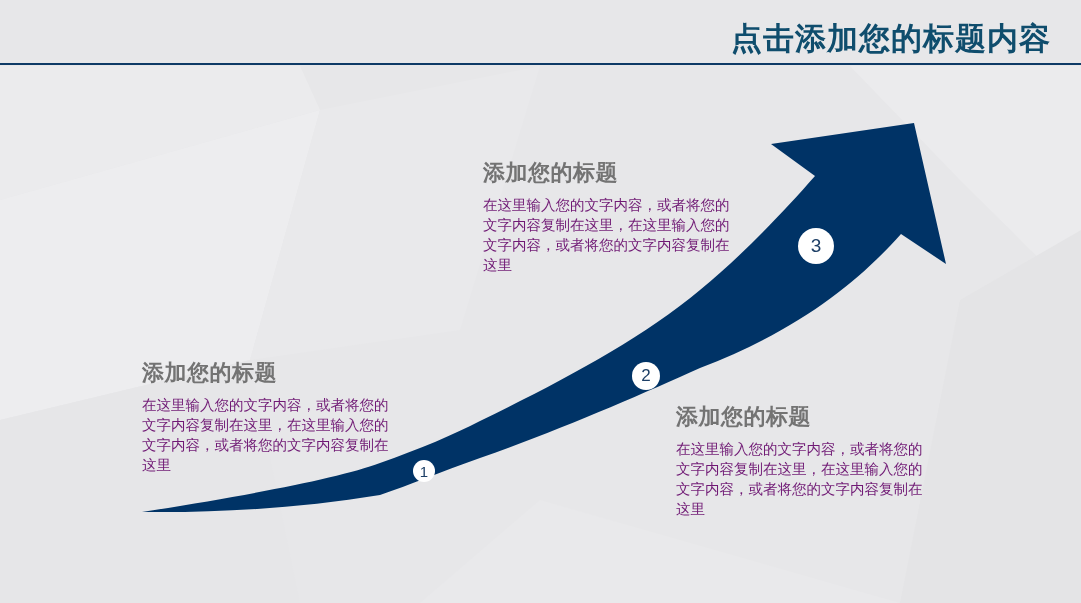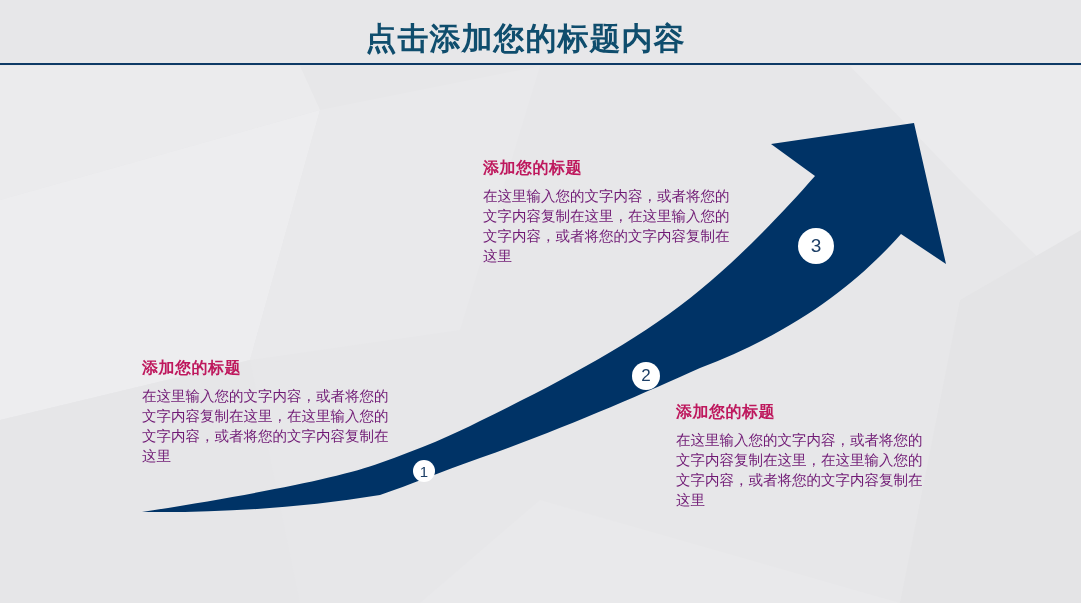--- a/index.html
+++ b/index.html
@@ -1,27 +1,27 @@
 <!DOCTYPE html>
 <html><head>
 <meta charset="utf-8">
 <style>
   html, body { margin:0; padding:0; }
   body { width:1081px; height:603px; overflow:hidden; position:relative;
          background:#e8e8ea; font-family:"DejaVu Sans", "Liberation Sans", sans-serif; }
   .bg { position:absolute; left:0; top:0; width:1081px; height:603px; }
-  .title { position:absolute; left:0; width:1051px; top:18px; text-align:center;
+  .title { position:absolute; left:0; width:1051px; top:18px; text-align:right;
            font-size:31px; font-weight:bold; color:#0f4d6d; letter-spacing:1px; }
   .rule { position:absolute; left:0; top:63px; width:1081px; height:2px; background:#0e3a66; }
   .arrow { position:absolute; left:0; top:0; }
   .badge { position:absolute; border-radius:50%; background:#ffffff; color:#1d3f66;
            display:flex; align-items:center; justify-content:center;
            font-family:"Liberation Sans", sans-serif; }
   .block { position:absolute; width:250px; }
-  .block h3 { margin:0 0 7px 0; font-size:16px; font-weight:bold; color:#be185d; letter-spacing:0.5px; }
+  .block h3 { margin:0 0 7px 0; font-size:22px; font-weight:bold; color:#737373; letter-spacing:0.5px; }
   .block p { margin:0; font-size:14.5px; line-height:20px; color:#701a75; }
 </style>
 </head>
 <body>
 
 <svg class="bg" width="1081" height="603" viewBox="0 0 1081 603">
   <rect x="0" y="0" width="1081" height="603" fill="#e7e7e9"></rect>
   <polygon points="0,66 300,66 320,110 0,200" fill="#ebebed"></polygon>
   <polygon points="0,200 320,110 250,360 0,420" fill="#ededef"></polygon>
   <polygon points="320,110 540,66 460,330 250,360" fill="#e9e9eb"></polygon>

